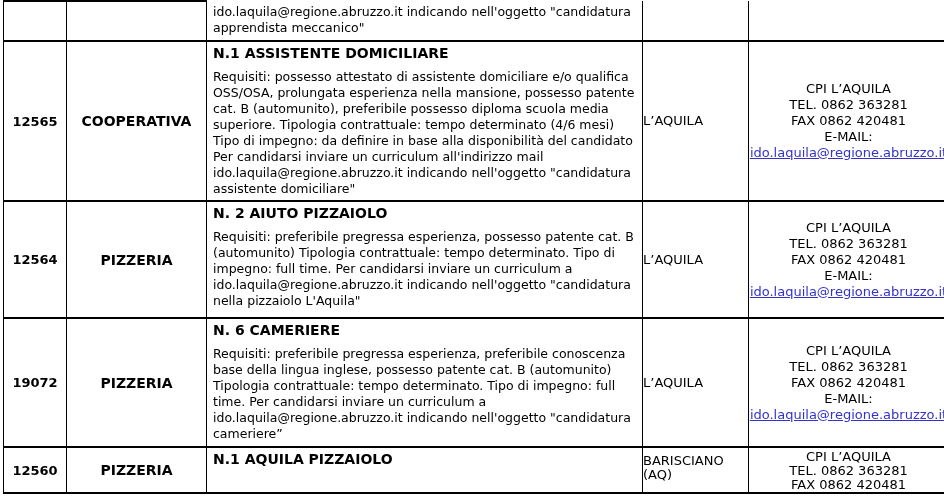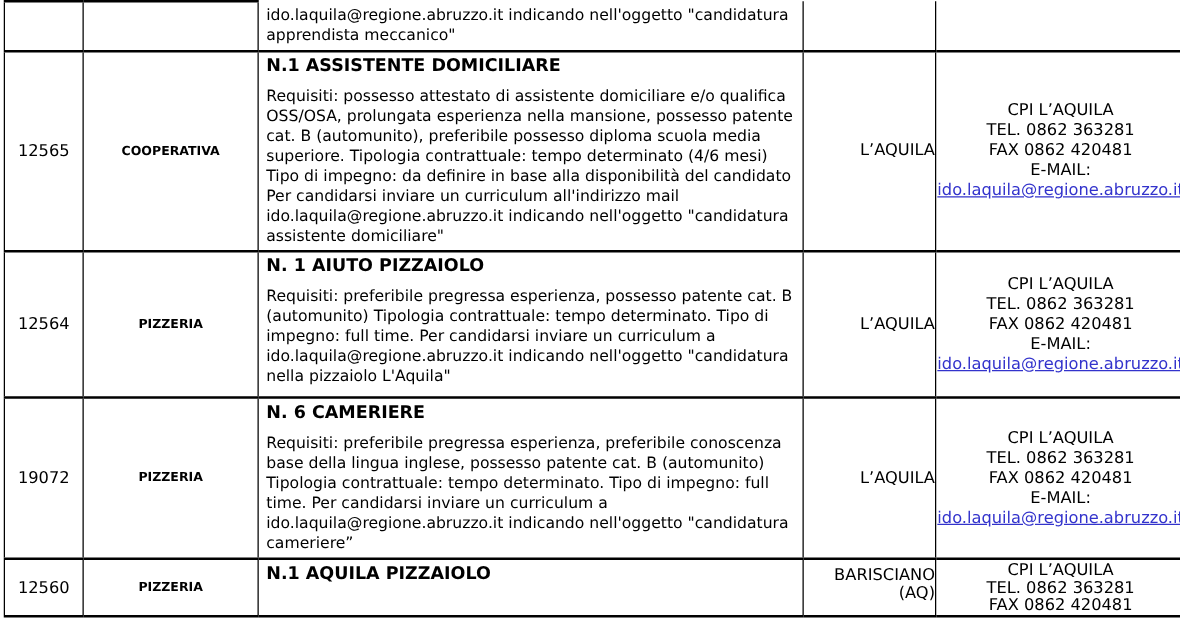--- a/index.html
+++ b/index.html
@@ -21,24 +21,24 @@
   td {
     border: 1px solid #000000;
     border-top-width: 2px;
     border-bottom-width: 2px;
     padding: 0;
     vertical-align: middle;
     overflow: hidden;
     word-wrap: break-word;
   }
   td.no-top { border-top: none; }
-  .c-id    { width: 62px;  text-align: center; font-weight: normal; font-size: 13px; }
-  .c-type  { width: 139px; text-align: center; font-weight: bold; font-size: 10px; }
+  .c-id    { width: 62px;  text-align: center; font-weight: bold; font-size: 13px; }
+  .c-type  { width: 139px; text-align: center; font-weight: bold; font-size: 14px; }
   .c-desc  { width: 423px; vertical-align: top; padding: 3px 6px; font-size: 12.5px; line-height: 16px; text-align: left; }
-  .c-loc   { width: 105px; text-align: right; font-size: 13px; line-height: 16px; }
+  .c-loc   { width: 105px; text-align: left; font-size: 13px; line-height: 16px; }
   .c-contact { width: 199px; text-align: center; font-size: 13px; line-height: 16px; }
   .job-title { font-weight: bold; font-size: 14px; }
   .job-desc  { margin-top: 8px; }
   a.email-link { color: #3333cc; text-decoration: underline; }
   tr.r-partial { height: 40px; }
   tr.r-1 { height: 159px; }
   tr.r-2 { height: 117px; }
   tr.r-3 { height: 129px; }
   tr.r-4 { height: 44px; }
   tr.r-4 .c-loc, tr.r-4 .c-contact { vertical-align: top; padding-top: 2px; line-height: 14px; }
@@ -75,21 +75,21 @@
         <div>FAX 0862 420481</div>
         <div>E-MAIL:</div>
         <a class="email-link" href="#">ido.laquila@regione.abruzzo.it</a>
       </td>
     </tr>
 
     <tr class="r-2">
       <td class="c-id">12564</td>
       <td class="c-type">PIZZERIA</td>
       <td class="c-desc">
-        <div class="job-title">N. 1 AIUTO PIZZAIOLO</div>
+        <div class="job-title">N. 2 AIUTO PIZZAIOLO</div>
         <div class="job-desc">Requisiti: preferibile pregressa esperienza, possesso patente cat. B (automunito) Tipologia contrattuale: tempo determinato. Tipo di impegno: full time. Per candidarsi inviare un curriculum a ido.laquila@regione.abruzzo.it indicando nell'oggetto "candidatura nella pizzaiolo L'Aquila"</div>
       </td>
       <td class="c-loc">L’AQUILA</td>
       <td class="c-contact">
         <div>CPI L’AQUILA</div>
         <div>TEL. 0862 363281</div>
         <div>FAX 0862 420481</div>
         <div>E-MAIL:</div>
         <a class="email-link" href="#">ido.laquila@regione.abruzzo.it</a>
       </td>

